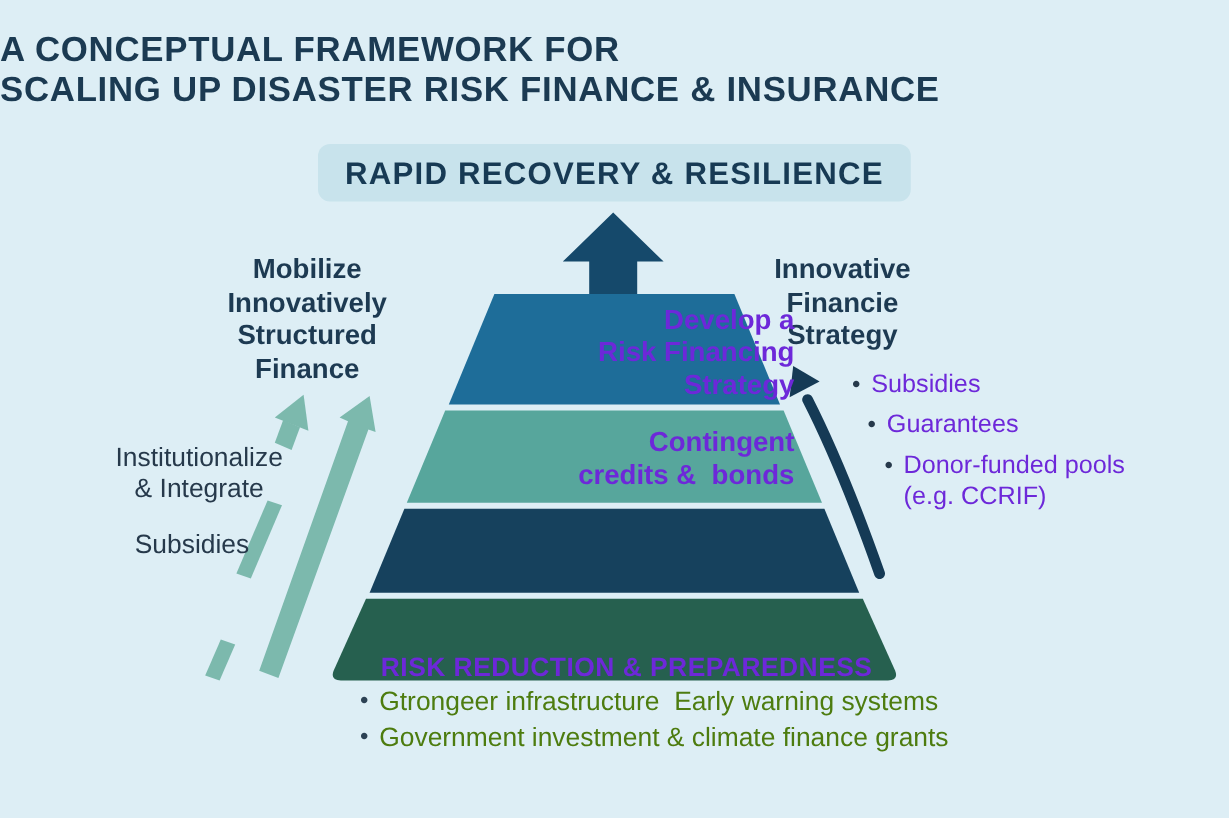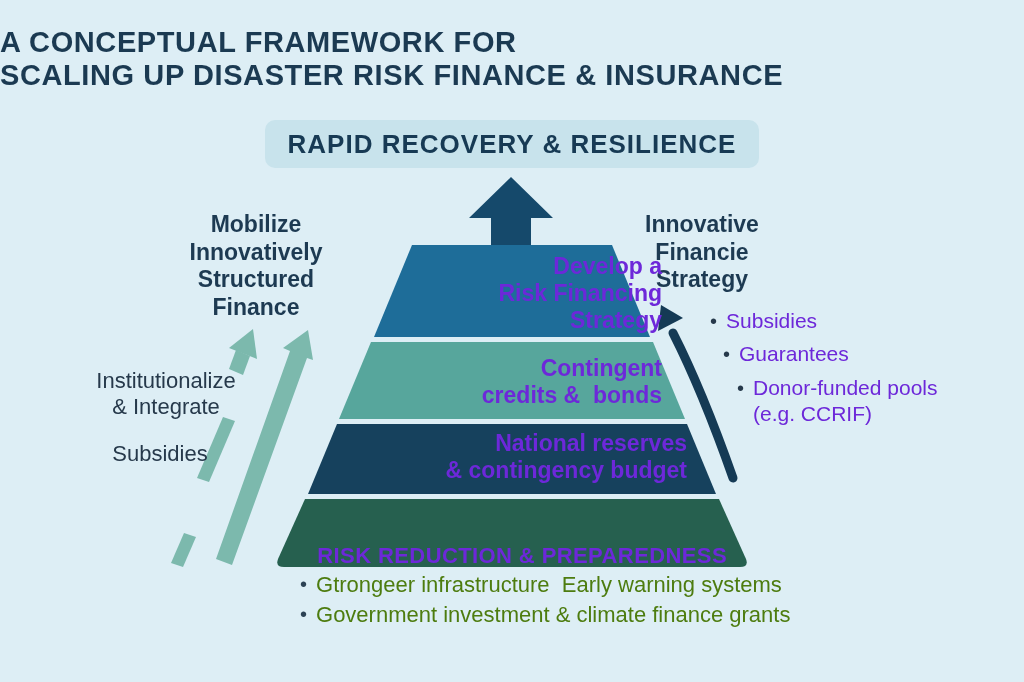--- a/index.html
+++ b/index.html
@@ -119,22 +119,20 @@
 
   <div class="abs side-item li0 pre">Institutionalize
 &amp; Integrate</div>
   <div class="abs side-item li1 pre">Subsidies</div>
 
   <div class="abs tier-label t0 pre">Develop a
 Risk Financing
 Strategy</div>
   <div class="abs tier-label t1 pre">Contingent
 credits &amp;  bonds</div>
-  <div class="abs tier-label t2 pre">National reserves
-&amp; contingency budget</div>
   <div class="abs tier-label t3 pre">RISK REDUCTION &amp; PREPAREDNESS</div>
 
   <div class="abs bullet-row rb0">
     <span class="bullet-dot">•</span>
     <span class="bullet-text pre">Subsidies</span>
   </div>
   <div class="abs bullet-row rb1">
     <span class="bullet-dot">•</span>
     <span class="bullet-text pre">Guarantees</span>
   </div>

